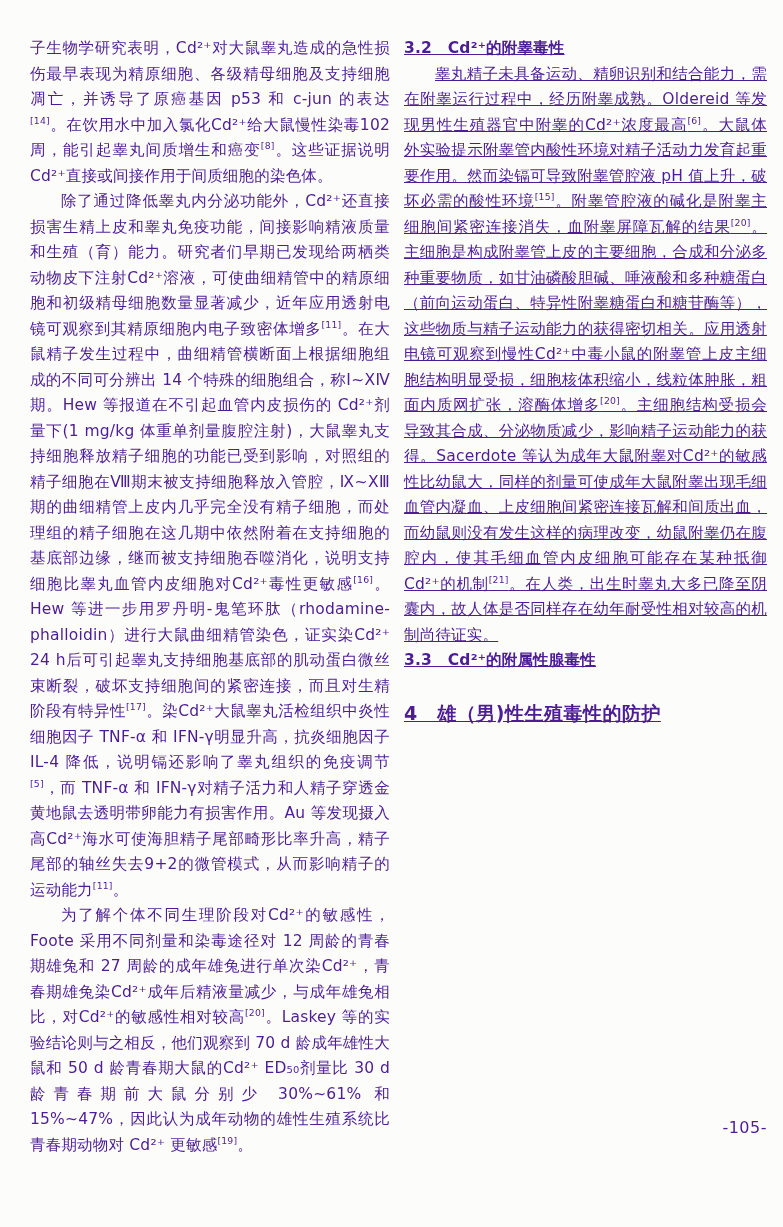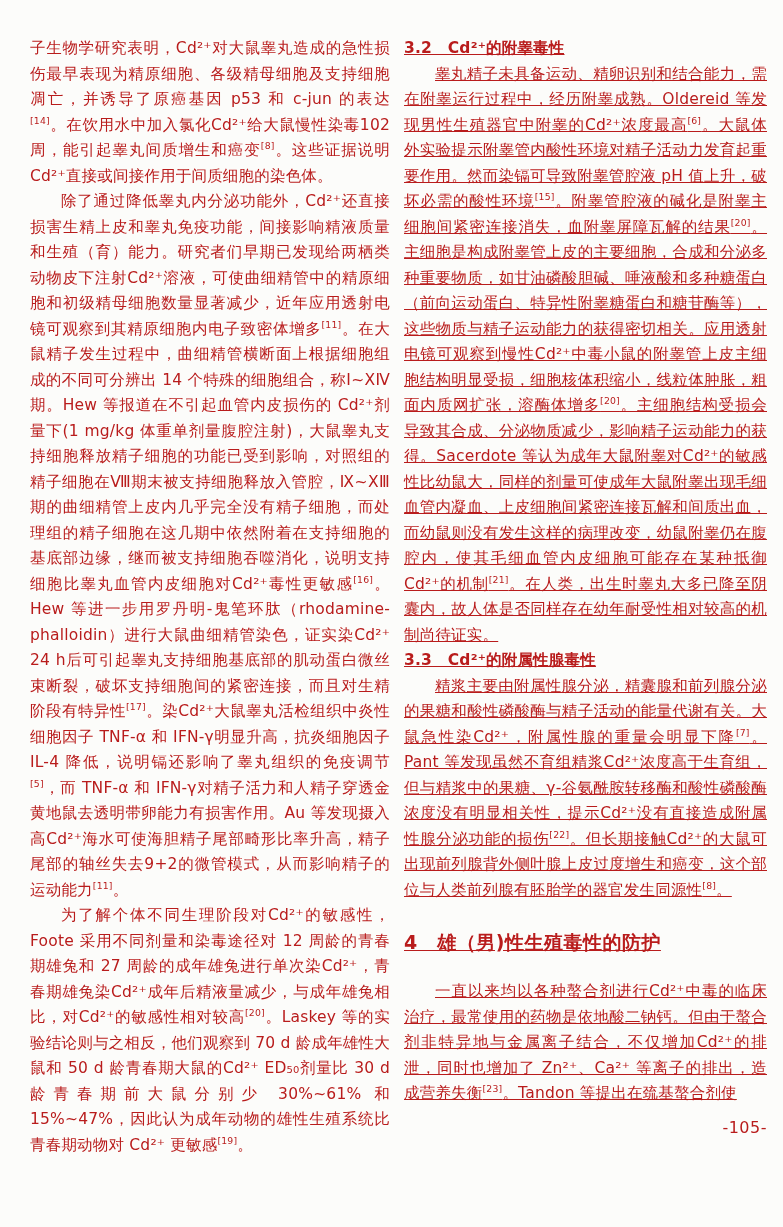--- a/index.html
+++ b/index.html
@@ -6,21 +6,21 @@
     margin: 0;
     padding: 0;
     background: #e8e8e6;
   }
   .page {
     position: relative;
     width: 783px;
     height: 1227px;
     background: #fcfcfa;
     font-family: "DejaVu Sans", sans-serif;
-    color: #b91c1c;
+    color: #4c1d95;
     overflow: hidden;
     box-sizing: border-box;
   }
   .columns {
     display: flex;
     box-sizing: border-box;
     padding: 36px 16px 0 30px;
     gap: 14px;
   }
   .column {
@@ -74,22 +74,20 @@
       <p class="body-text">子生物学研究表明，Cd²⁺对大鼠睾丸造成的急性损伤最早表现为精原细胞、各级精母细胞及支持细胞凋亡，并诱导了原癌基因 p53 和 c-jun 的表达<sup>[14]</sup>。在饮用水中加入氯化Cd²⁺给大鼠慢性染毒102周，能引起睾丸间质增生和癌变<sup>[8]</sup>。这些证据说明Cd²⁺直接或间接作用于间质细胞的染色体。</p>
       <p class="body-text indent">除了通过降低睾丸内分泌功能外，Cd²⁺还直接损害生精上皮和睾丸免疫功能，间接影响精液质量和生殖（育）能力。研究者们早期已发现给两栖类动物皮下注射Cd²⁺溶液，可使曲细精管中的精原细胞和初级精母细胞数量显著减少，近年应用透射电镜可观察到其精原细胞内电子致密体增多<sup>[11]</sup>。在大鼠精子发生过程中，曲细精管横断面上根据细胞组成的不同可分辨出 14 个特殊的细胞组合，称Ⅰ~ⅩⅣ期。Hew 等报道在不引起血管内皮损伤的 Cd²⁺剂量下(1 mg/kg 体重单剂量腹腔注射)，大鼠睾丸支持细胞释放精子细胞的功能已受到影响，对照组的精子细胞在Ⅷ期末被支持细胞释放入管腔，Ⅸ~ⅩⅢ期的曲细精管上皮内几乎完全没有精子细胞，而处理组的精子细胞在这几期中依然附着在支持细胞的基底部边缘，继而被支持细胞吞噬消化，说明支持细胞比睾丸血管内皮细胞对Cd²⁺毒性更敏感<sup>[16]</sup>。Hew 等进一步用罗丹明-鬼笔环肽（rhodamine-phalloidin）进行大鼠曲细精管染色，证实染Cd²⁺ 24 h后可引起睾丸支持细胞基底部的肌动蛋白微丝束断裂，破坏支持细胞间的紧密连接，而且对生精阶段有特异性<sup>[17]</sup>。染Cd²⁺大鼠睾丸活检组织中炎性细胞因子 TNF-α 和 IFN-γ明显升高，抗炎细胞因子 IL-4 降低，说明镉还影响了睾丸组织的免疫调节<sup>[5]</sup>，而 TNF-α 和 IFN-γ对精子活力和人精子穿透金黄地鼠去透明带卵能力有损害作用。Au 等发现摄入高Cd²⁺海水可使海胆精子尾部畸形比率升高，精子尾部的轴丝失去9+2的微管模式，从而影响精子的运动能力<sup>[11]</sup>。</p>
       <p class="body-text indent">为了解个体不同生理阶段对Cd²⁺的敏感性，Foote 采用不同剂量和染毒途径对 12 周龄的青春期雄兔和 27 周龄的成年雄兔进行单次染Cd²⁺，青春期雄兔染Cd²⁺成年后精液量减少，与成年雄兔相比，对Cd²⁺的敏感性相对较高<sup>[20]</sup>。Laskey 等的实验结论则与之相反，他们观察到 70 d 龄成年雄性大鼠和 50 d 龄青春期大鼠的Cd²⁺ ED₅₀剂量比 30 d 龄青春期前大鼠分别少 30%~61% 和 15%~47%，因此认为成年动物的雄性生殖系统比青春期动物对 Cd²⁺ 更敏感<sup>[19]</sup>。</p>
     </div>
 
     <div class="column right">
       <h4 class="sub-heading">3.2　Cd²⁺的附睾毒性</h4>
       <p class="body-text indent">睾丸精子未具备运动、精卵识别和结合能力，需在附睾运行过程中，经历附睾成熟。Oldereid 等发现男性生殖器官中附睾的Cd²⁺浓度最高<sup>[6]</sup>。大鼠体外实验提示附睾管内酸性环境对精子活动力发育起重要作用。然而染镉可导致附睾管腔液 pH 值上升，破坏必需的酸性环境<sup>[15]</sup>。附睾管腔液的碱化是附睾主细胞间紧密连接消失，血附睾屏障瓦解的结果<sup>[20]</sup>。主细胞是构成附睾管上皮的主要细胞，合成和分泌多种重要物质，如甘油磷酸胆碱、唾液酸和多种糖蛋白（前向运动蛋白、特异性附睾糖蛋白和糖苷酶等），这些物质与精子运动能力的获得密切相关。应用透射电镜可观察到慢性Cd²⁺中毒小鼠的附睾管上皮主细胞结构明显受损，细胞核体积缩小，线粒体肿胀，粗面内质网扩张，溶酶体增多<sup>[20]</sup>。主细胞结构受损会导致其合成、分泌物质减少，影响精子运动能力的获得。Sacerdote 等认为成年大鼠附睾对Cd²⁺的敏感性比幼鼠大，同样的剂量可使成年大鼠附睾出现毛细血管内凝血、上皮细胞间紧密连接瓦解和间质出血，而幼鼠则没有发生这样的病理改变，幼鼠附睾仍在腹腔内，使其毛细血管内皮细胞可能存在某种抵御Cd²⁺的机制<sup>[21]</sup>。在人类，出生时睾丸大多已降至阴囊内，故人体是否同样存在幼年耐受性相对较高的机制尚待证实。</p>
 
       <h4 class="sub-heading">3.3　Cd²⁺的附属性腺毒性</h4>
-      <p class="body-text indent">精浆主要由附属性腺分泌，精囊腺和前列腺分泌的果糖和酸性磷酸酶与精子活动的能量代谢有关。大鼠急性染Cd²⁺，附属性腺的重量会明显下降<sup>[7]</sup>。Pant 等发现虽然不育组精浆Cd²⁺浓度高于生育组，但与精浆中的果糖、γ-谷氨酰胺转移酶和酸性磷酸酶浓度没有明显相关性，提示Cd²⁺没有直接造成附属性腺分泌功能的损伤<sup>[22]</sup>。但长期接触Cd²⁺的大鼠可出现前列腺背外侧叶腺上皮过度增生和癌变，这个部位与人类前列腺有胚胎学的器官发生同源性<sup>[8]</sup>。</p>
 
       <h2 class="main-heading">4　雄（男)性生殖毒性的防护</h2>
-      <p class="body-text indent">一直以来均以各种螯合剂进行Cd²⁺中毒的临床治疗，最常使用的药物是依地酸二钠钙。但由于螯合剂非特异地与金属离子结合，不仅增加Cd²⁺的排泄，同时也增加了 Zn²⁺、Ca²⁺ 等离子的排出，造成营养失衡<sup>[23]</sup>。Tandon 等提出在巯基螯合剂使</p>
     </div>
 
   </div>
 
   <div class="page-number">-105-</div>
 </div>
 
 </body></html>

